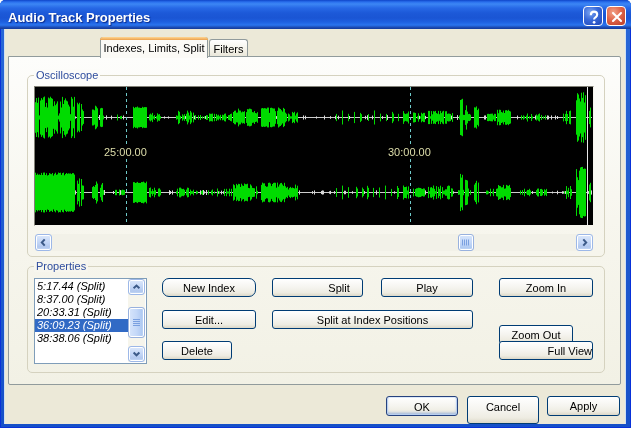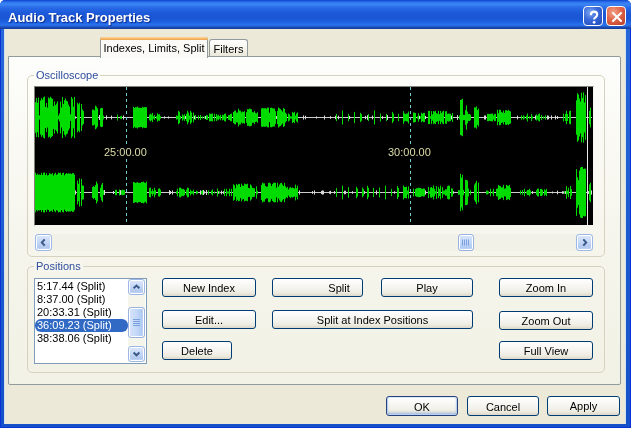--- a/index.html
+++ b/index.html
@@ -50,21 +50,21 @@
 }
 .sb-track { position:absolute; background:#f2f1e8; }
 .sb-thumb { position:absolute; border-radius:3px; border:1px solid #98b1de;
   background:linear-gradient(180deg,#d7e5fb 0%,#c4d8f8 50%,#b0caf2 85%,#cadef8 100%);
   box-shadow:inset 0 0 0 1px #ffffff; }
 .sb-thumb.v { background:linear-gradient(90deg,#d7e5fb 0%,#c4d8f8 50%,#b0caf2 85%,#cadef8 100%); }
 
 .listbox { position:absolute; width:113px; height:86px;
   background:#fff; border:1px solid #7f9db9; overflow:hidden; }
 .row { height:13px; padding-left:2px; line-height:13px; white-space:nowrap; color:#000; }
-.row.sel { background:#316ac5; color:#fff;border-radius:6px; }
+.row.sel { background:#316ac5; color:#fff; }
 
 .btn { position:absolute; height:19px; border:1px solid #003c74; border-radius:3px;
   background:linear-gradient(180deg,#ffffff 0%,#f5f4ef 50%,#eeece2 80%,#dcd8c8 100%);
   text-align:center; color:#000; font-size:11px; padding-top:3px;
 }
 .btn.default { box-shadow:inset 0 1px 0 #dce8f8, inset 0 0 0 1px #b8cff0, inset 0 -2px 3px #9db9e4; border-color:#26427e; }
 </style></head><body>
 <div class="dlg">
  <div class="frame"></div>
  <div class="titlebar">
@@ -120,24 +120,24 @@
             <path d="M6.3 4.3 L9.2 7.5 L6.3 10.7" stroke="#3c5a88" stroke-width="2" fill="none"></path>
           </svg>
    </div>
    <div class="sb-thumb" style="left:449px;top:177px;width:16px;height:17px;">
      <svg width="14" height="15" viewBox="0 0 14 15">
             <path d="M3.5 4.5 V10.5 M5.5 4.5 V10.5 M7.5 4.5 V10.5 M9.5 4.5 V10.5" stroke="#7aa0e0" stroke-width="1"></path>
           </svg>
    </div>
 
    <div class="group" style="left:18px;top:209px;width:578px;height:107px;">
-     <div class="glabelbg" style="background:#f7f6ee;">Positions</div>
+     <div class="glabelbg" style="background:#f7f6ee;">Properties</div>
    </div>
 
-   <div class="listbox" style="left:25px;top:221px;">
+   <div class="listbox" style="left:25px;top:221px;font-style:italic;">
      <div style="position:absolute;left:0;top:1px;width:93px;">
        <div class="row">5:17.44 (Split)</div>
        <div class="row">8:37.00 (Split)</div>
        <div class="row">20:33.31 (Split)</div>
        <div class="row sel">36:09.23 (Split)</div>
        <div class="row">38:38.06 (Split)</div>
      </div>
      <div class="sb-track" style="left:93px;top:0;width:17px;height:83px;background:#f6f5ec;"></div>
      <div class="sb-btn" style="left:93px;top:0;width:17px;height:16px;">
        <svg width="15" height="14" viewBox="0 0 15 14">
@@ -149,28 +149,28 @@
               <path d="M4.6 5.6 L7.5 8.3 L10.4 5.6" stroke="#3c5a88" stroke-width="2" fill="none"></path>
             </svg>
      </div>
      <div class="sb-thumb v" style="left:93px;top:28px;width:17px;height:31px;">
        <svg width="15" height="29" viewBox="0 0 15 29">
               <path d="M4 11.5 H11 M4 13.5 H11 M4 15.5 H11 M4 17.5 H11" stroke="#7aa0e0" stroke-width="1"></path>
             </svg>
      </div>
    </div>
 
-   <div class="btn" style="left:153px;top:221px;width:94px;">New Index</div>
+   <div class="btn" style="left:153px;top:221px;width:94px;border-radius:7px;">New Index</div>
    <div class="btn" style="left:153px;top:253px;width:94px;">Edit...</div>
    <div class="btn" style="left:153px;top:284px;width:70px;">Delete</div>
    <div class="btn" style="left:263px;top:221px;width:91px;padding-left:43px;">Split</div>
    <div class="btn" style="left:372px;top:221px;width:92px;">Play</div>
    <div class="btn" style="left:263px;top:253px;width:201px;">Split at Index Positions</div>
    <div class="btn" style="left:490px;top:221px;width:94px;">Zoom In</div>
-   <div class="btn" style="left:490px;top:254px;width:94px;">Zoom Out</div>
-   <div class="btn" style="left:490px;top:284px;width:94px;">Full View</div>
+   <div class="btn" style="left:490px;top:268px;width:74px;">Zoom Out</div>
+   <div class="btn" style="left:490px;top:284px;width:94px;text-align:right;">Full View</div>
   </div>
 
   <div class="btn default" style="left:381px;top:367px;width:72px;height:20px;padding-top:4px;">OK</div>
-  <div class="btn" style="left:462px;top:367px;width:72px;height:20px;padding-top:4px;">Cancel</div>
+  <div class="btn" style="left:462px;top:367px;width:72px;height:28px;padding-top:4px;">Cancel</div>
   <div class="btn" style="left:542px;top:367px;width:73px;height:20px;">Apply</div>
  </div>
 </div>
 
 </body></html>

